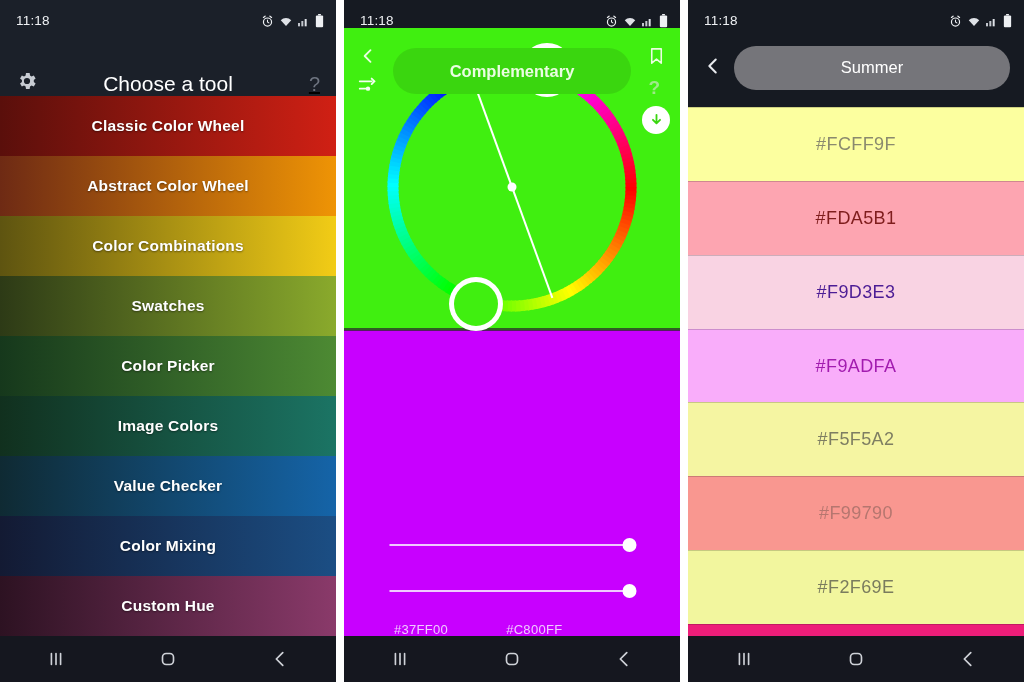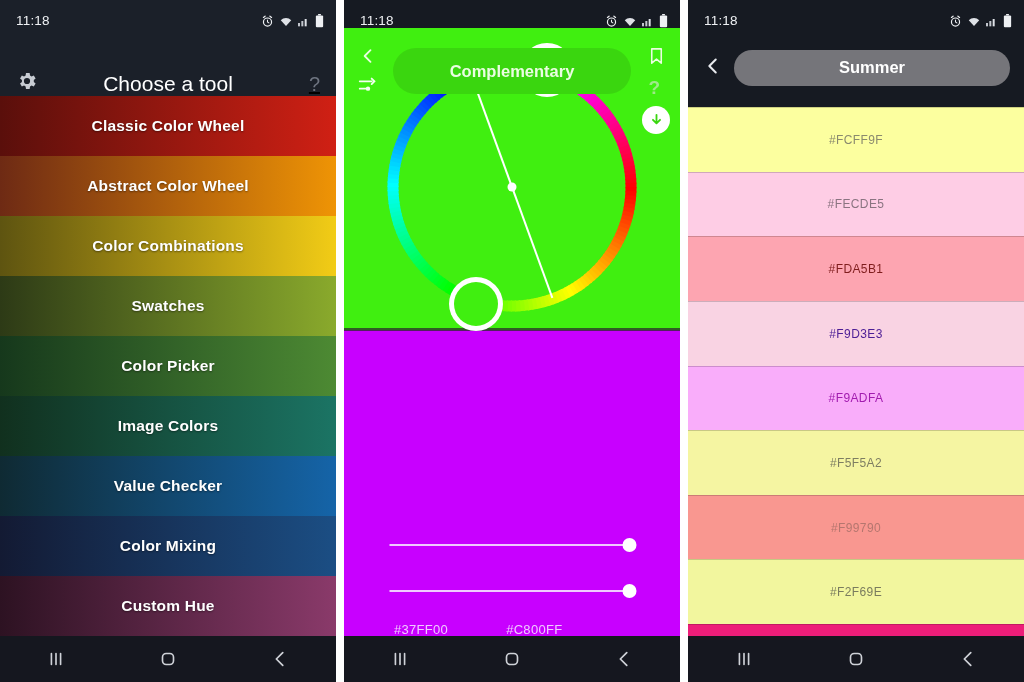--- a/index.html
+++ b/index.html
@@ -116,32 +116,32 @@
     color:#f0c9ff; font-size:13px; letter-spacing:.3px;
   }
 
   
   .p3-header{
     flex:0 0 79px; background:#161a22;
     display:flex; align-items:center; padding:0 14px; gap:10px;
   }
   .ic-back3{ color:#e9ebef; flex:0 0 auto; }
   .p3-pill{
-    flex:1 1 auto; height:36px; border-radius:24px;
+    flex:1 1 auto; height:44px; border-radius:24px;
     background:#75757a;
     display:flex; align-items:center; justify-content:center;
-    color:#ffffff; font-size:16.5px; font-weight:bold;
+    color:#ffffff; font-size:16.5px; font-weight:normal;
   }
   .sw-list{ flex:1 1 auto; display:flex; flex-direction:column; }
   .sw-row{
     flex:1 1 0; display:flex; align-items:center; justify-content:center;
     border-top:1px solid rgba(0,0,0,.18);
     position:relative;
   }
-  .sw-row .hex{ font-size:12px; letter-spacing:.4px; }
+  .sw-row .hex{ font-size:18px; letter-spacing:.4px; }
   .sw-last{ flex:0 0 12px; }
 </style>
 </head>
 <body>
 
 <div class="screens">
 
   <div class="phone p1">
 
     <div class="statusbar">
@@ -561,23 +561,20 @@
       </span>
       <div class="p3-pill">
         <span>Summer</span>
       </div>
     </div>
 
     <div class="sw-list" id="sw-list">
         <div class="sw-row" style="background: rgb(252, 255, 159);">
           <span class="hex" style="color: rgb(138, 138, 110);">#FCFF9F</span>
         </div>
-        <div class="sw-row" style="background: rgb(254, 205, 229);">
-          <span class="hex" style="color: rgb(138, 116, 129);">#FECDE5</span>
-        </div>
         <div class="sw-row" style="background: rgb(253, 165, 177);">
           <span class="hex" style="color: #7f1d1d;">#FDA5B1</span>
         </div>
         <div class="sw-row" style="background: rgb(249, 211, 227);">
           <span class="hex" style="color: #4c1d95;">#F9D3E3</span>
         </div>
         <div class="sw-row" style="background: rgb(249, 173, 250);">
           <span class="hex" style="color: #a21caf;">#F9ADFA</span>
         </div>
         <div class="sw-row" style="background: rgb(245, 245, 162);">

